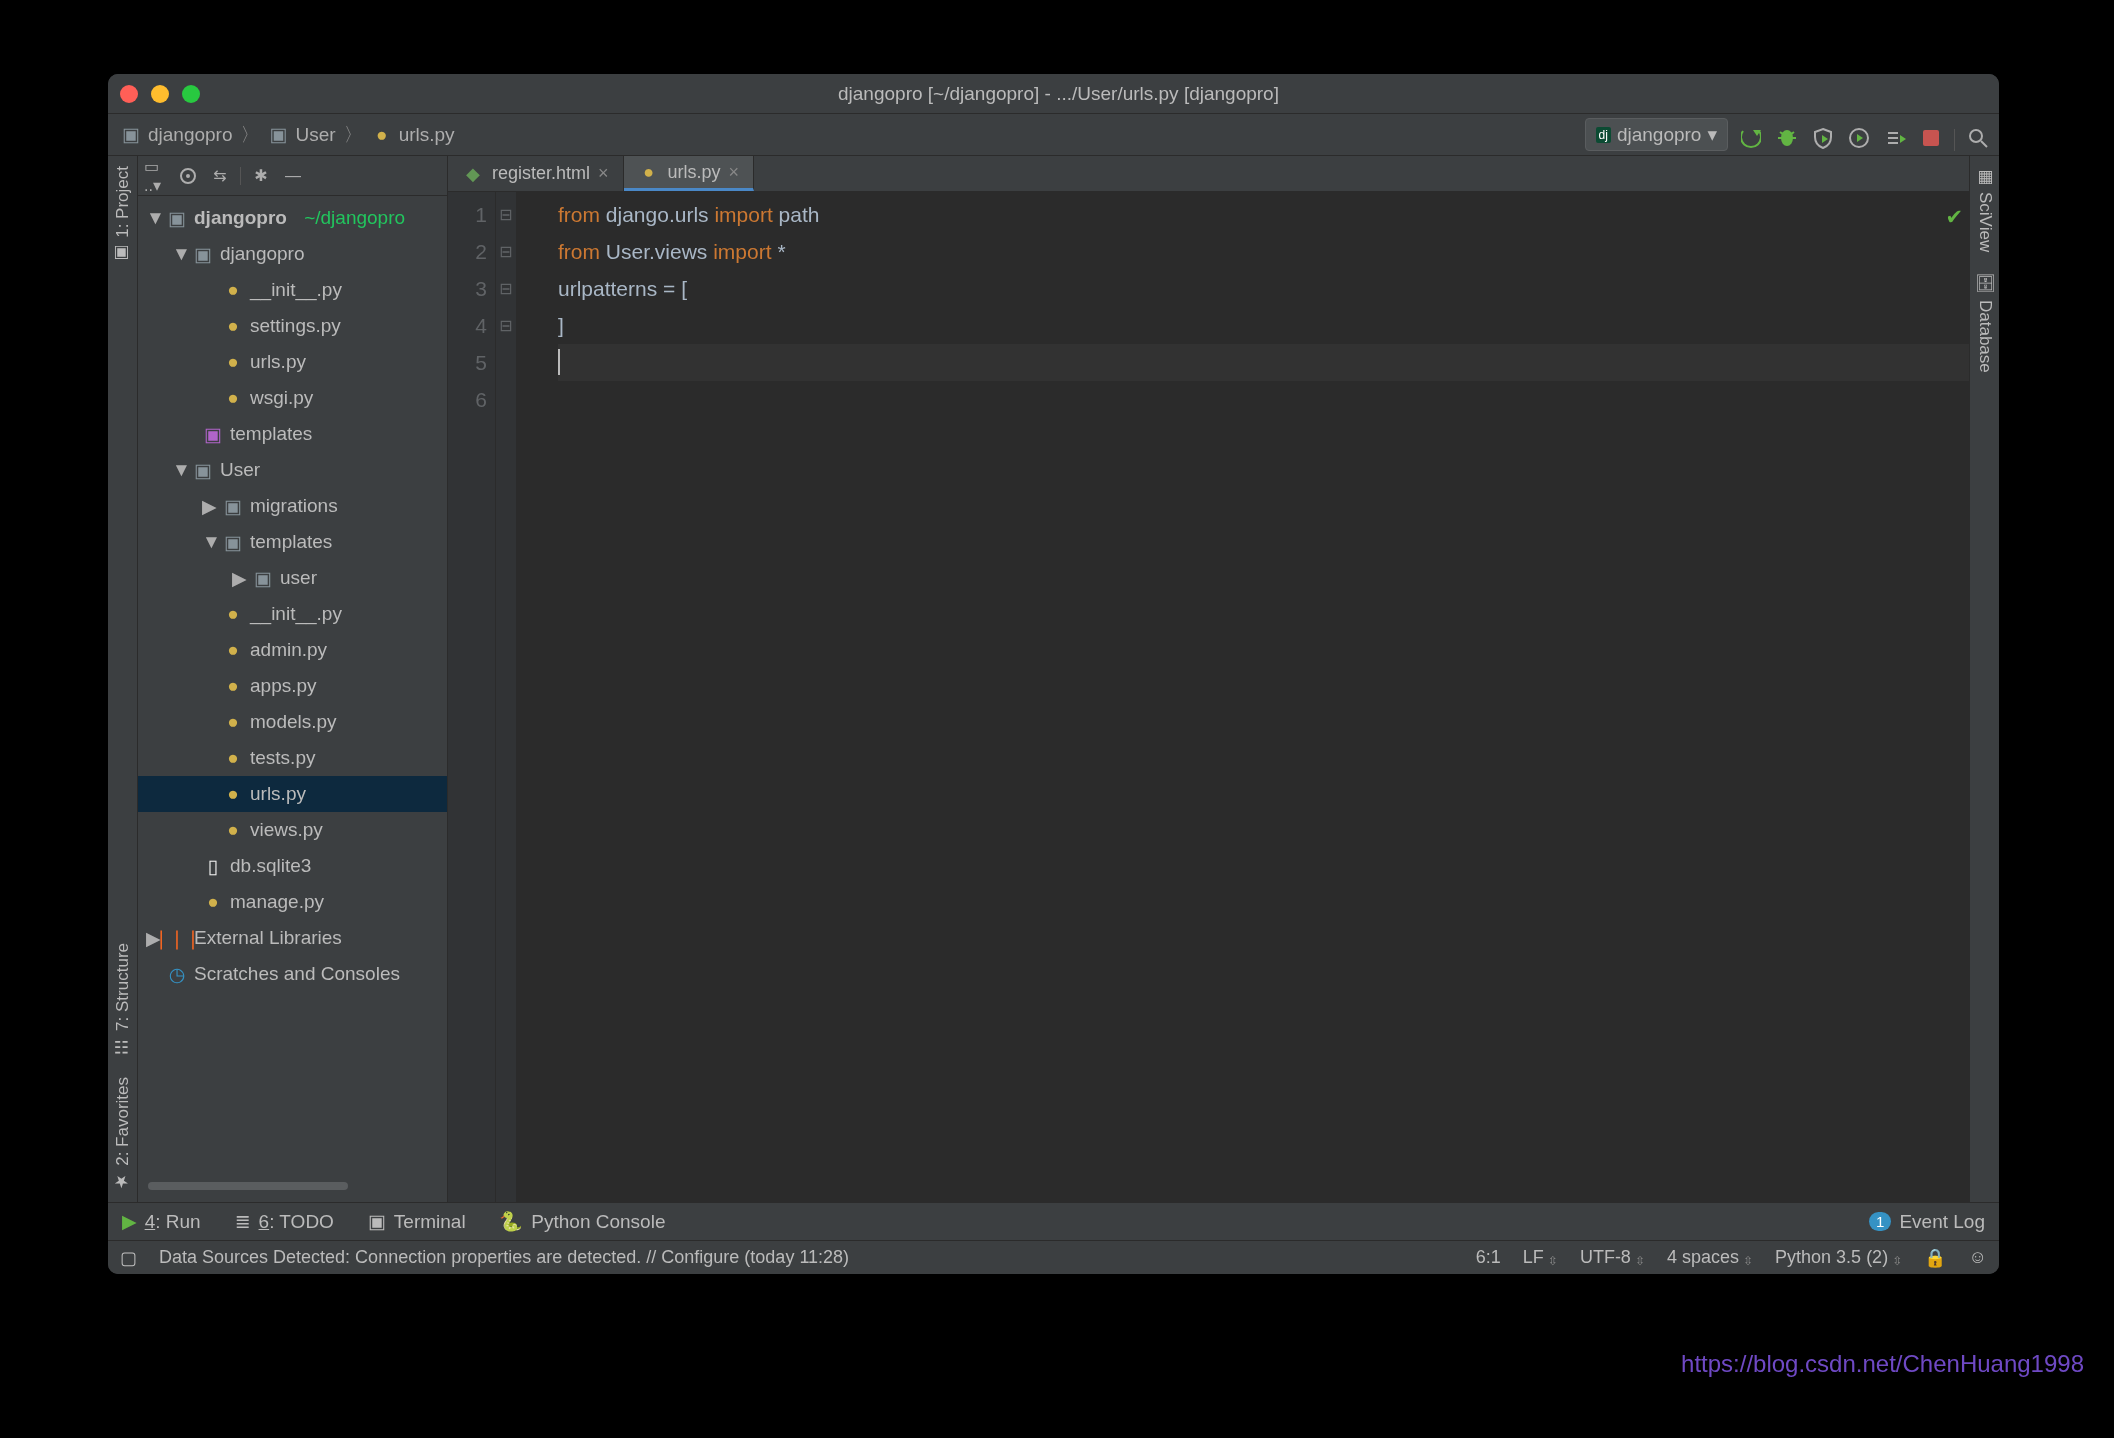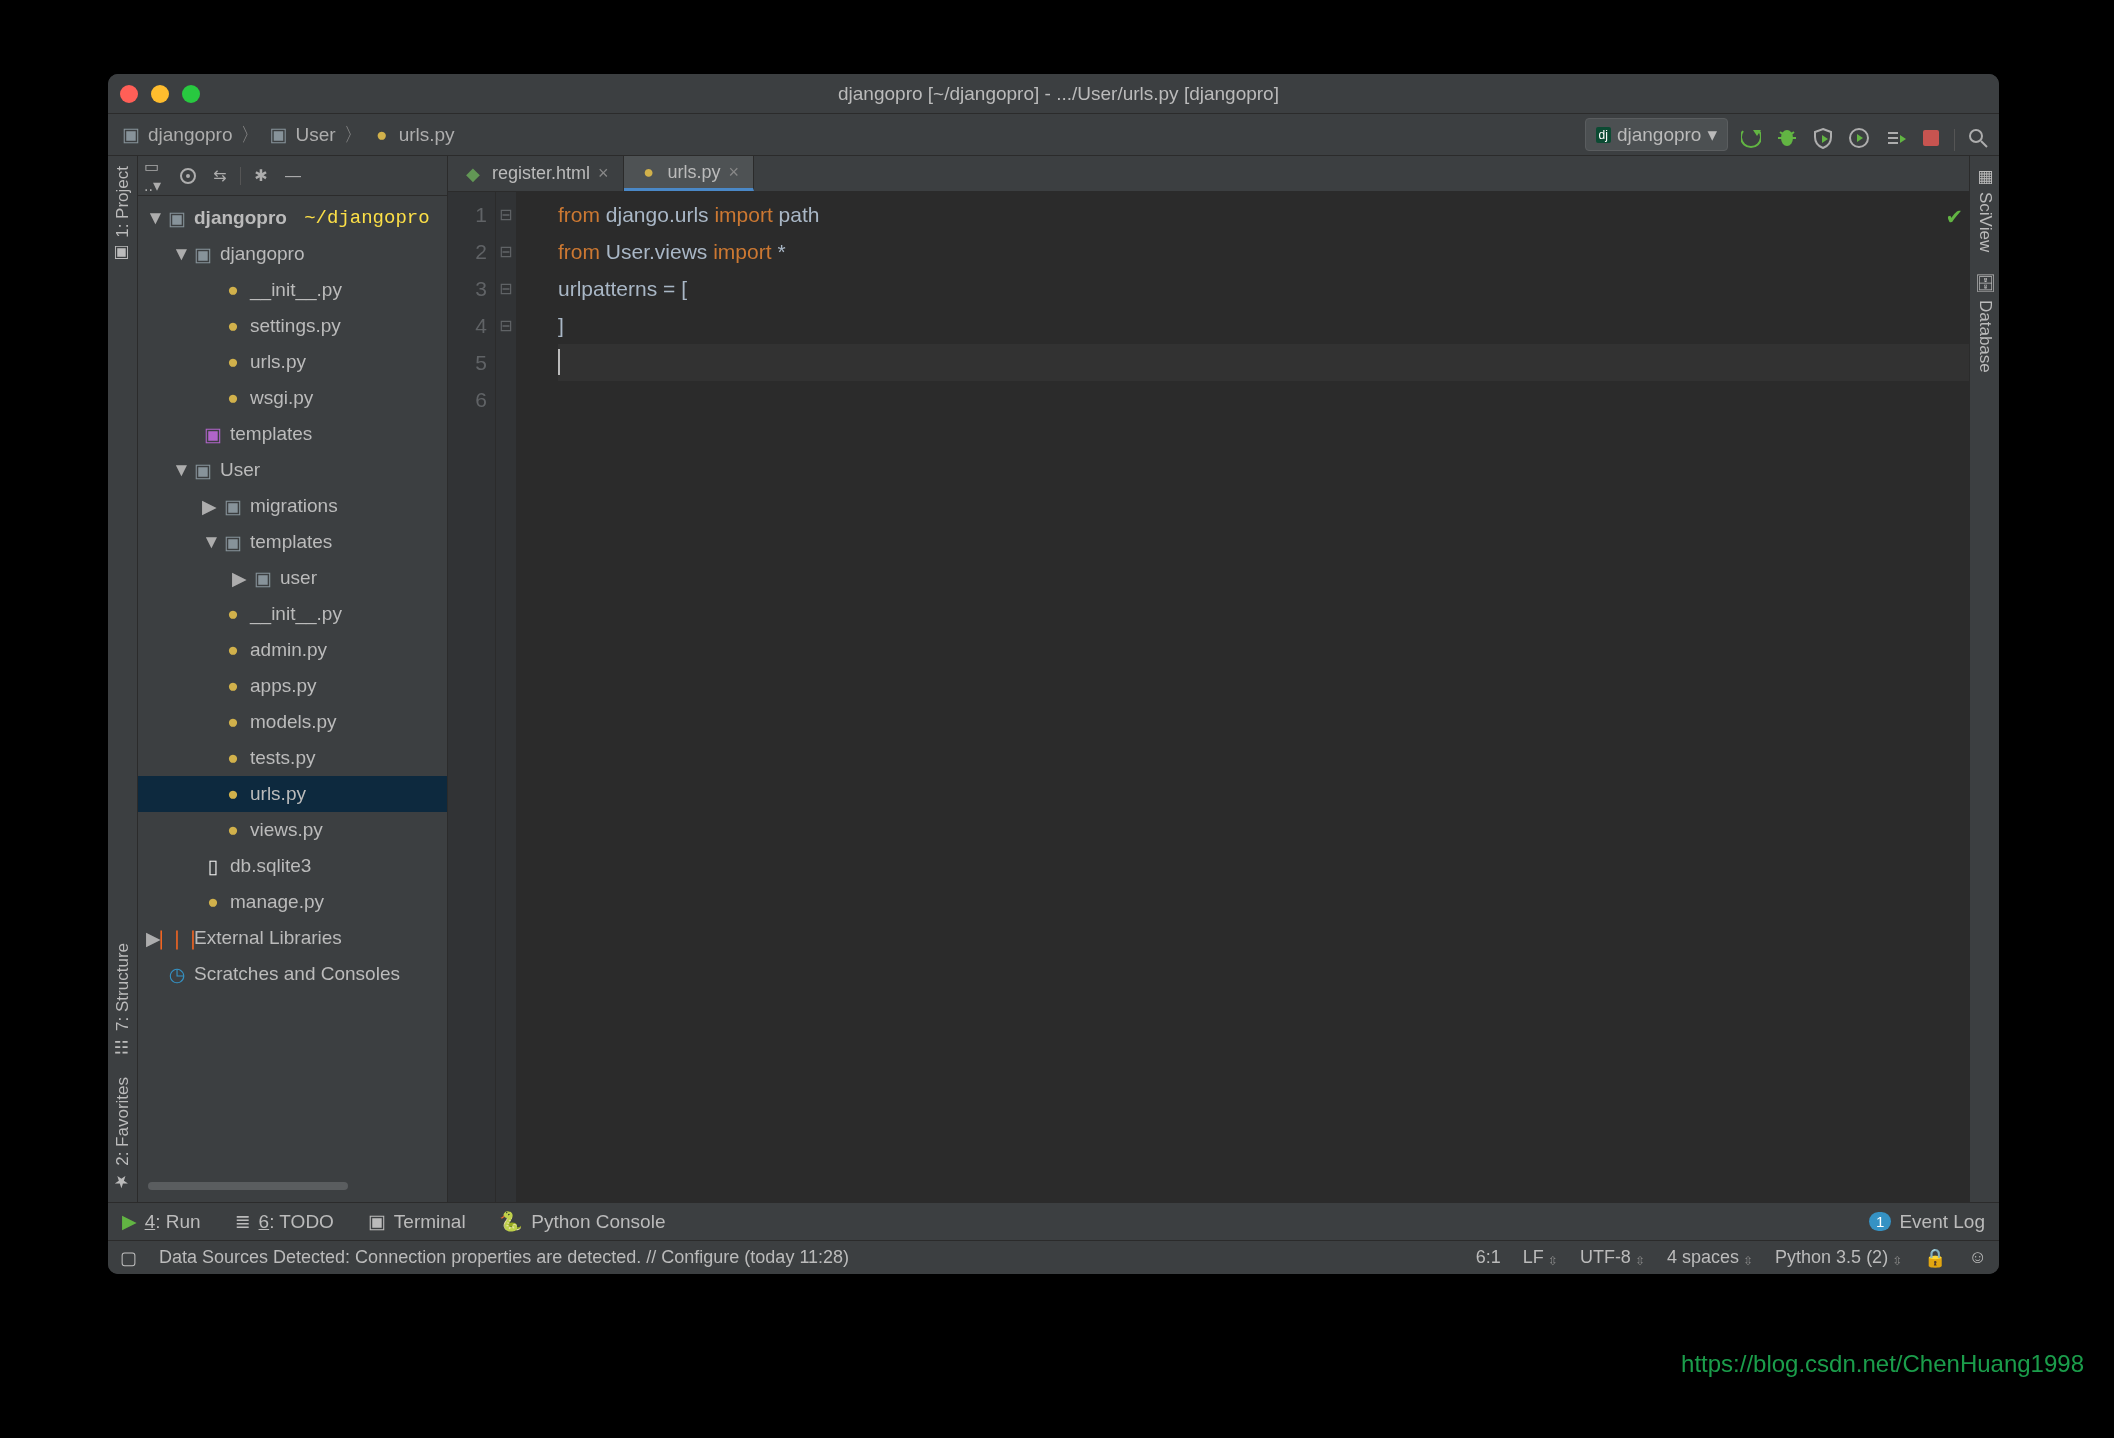--- a/index.html
+++ b/index.html
@@ -24,21 +24,21 @@
 .right-gutter { width:30px; background:#3c3f41; border-left:1px solid #2b2b2b; display:flex; flex-direction:column; }
 .right-tab { writing-mode:vertical-rl; color:#bbb; font-size:17px; padding:10px 4px; display:flex; align-items:center; gap:6px; cursor:pointer; }
 .project-pane { width:310px; background:#3c3f41; border-right:1px solid #2b2b2b; display:flex; flex-direction:column; }
 .project-header { height:40px; display:flex; align-items:center; padding:0 6px; gap:8px; color:#adadad; border-bottom:1px solid #2b2b2b; }
 .ph-icon { width:24px; height:24px; display:flex; align-items:center; justify-content:center; cursor:pointer; }
 .tree { flex:1; overflow:auto; color:#bbb; font-size:19px; padding-top:4px; }
 .tree-row { display:flex; align-items:center; height:36px; padding-left:8px; gap:6px; white-space:nowrap; cursor:pointer; }
 .tree-row.selected { background:#0d293e; }
 .arrow { width:14px; text-align:center; color:#adadad; }
 .ficon { width:22px; height:20px; display:inline-flex; align-items:center; justify-content:center; }
-.gray-text{color:#fde047;font-family:Liberation Mono, monospace;}
+.gray-text{color:#22c55e;}
 .scrollbar-bottom{height:14px; margin:4px 10px 6px;}
 .scrollbar-bottom .thumb{height:8px; width:200px; background:#5a5d5f; border-radius:4px;}
 .editor-area { flex:1; display:flex; flex-direction:column; background:#2b2b2b; }
 .tabs { height:36px; background:#3c3f41; display:flex; align-items:stretch; border-bottom:1px solid #2b2b2b; }
 .tab { display:flex; align-items:center; gap:8px; padding:0 14px; color:#bbb; font-size:18px; border-right:1px solid #2b2b2b; cursor:pointer; }
 .tab.active { background:#4e5254; border-bottom:3px solid #4a88c7; }
 .tab .close{color:#888; cursor:pointer;}
 .editor-body { flex:1; display:flex; position:relative; }
 .gutter-num { width:48px; background:#313335; color:#606366; font-family:Menlo,Consolas,monospace; font-size:21px; text-align:right; padding:4px 8px 4px 4px; line-height:37px; border-right:1px solid #2b2b2b; }
 .gutter-fold { width:20px; background:#313335; color:#606366; font-family:Menlo,Consolas,monospace; font-size:16px; text-align:center; padding:4px 0; line-height:37px; }
@@ -50,21 +50,21 @@
 .check{position:absolute; top:6px; right:6px; color:#62b543;}
 .bottom-tools { height:38px; background:#3c3f41; border-top:1px solid #2b2b2b; display:flex; align-items:center; padding:0 14px; gap:34px; color:#bbb; font-size:19px; }
 .btool { display:flex; align-items:center; gap:8px; cursor:pointer; }
 .btool .u{text-decoration:underline;}
 .bottom-tools .right{margin-left:auto;}
 .status { height:34px; background:#3c3f41; border-top:1px solid #2b2b2b; display:flex; align-items:center; padding:0 12px; gap:22px; color:#bbb; font-size:18px; }
 .status .msg{flex:1;}
 .status .seg{display:flex; align-items:flex-end; gap:4px;}
 .status .updown{color:#888; font-size:12px;}
 .badge{background:#3592c4;color:#fff;border-radius:10px;padding:1px 7px;font-size:15px;}
-.watermark { position:absolute; right:30px; bottom:60px; color:#22c55e; font-size:24px; opacity:.8; }
+.watermark { position:absolute; right:30px; bottom:60px; color:#8b5cf6; font-size:24px; opacity:.8; }
 .i-folder{color:#87939a;}
 .i-py{color:#d1b14b;}
 .i-html{color:#629755;}
 .i-tpl{color:#b064c9;}
 .i-dj{background:#0c4b33;color:#fff;font-size:12px;padding:1px 3px;border-radius:2px;}
 svg{display:block;}
 </style>
 </head>
 <body>
 

